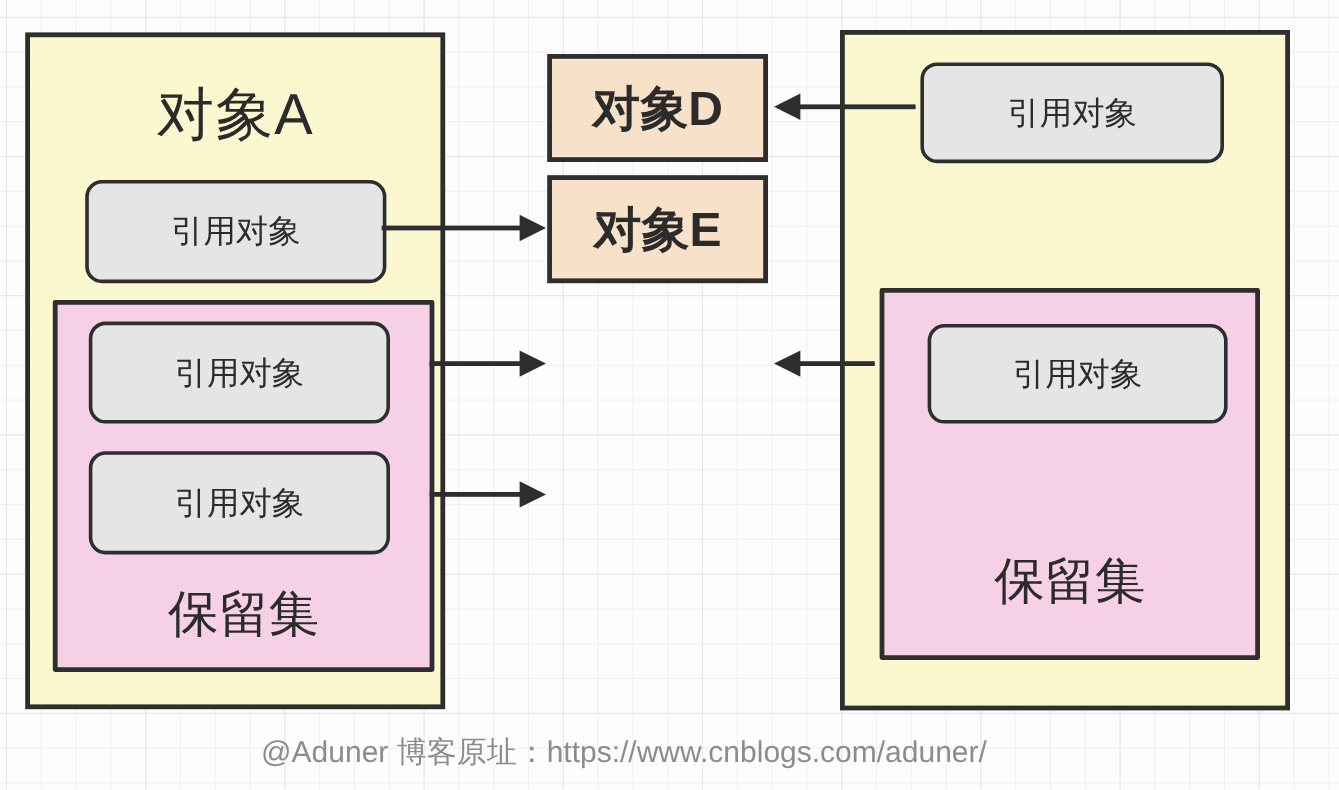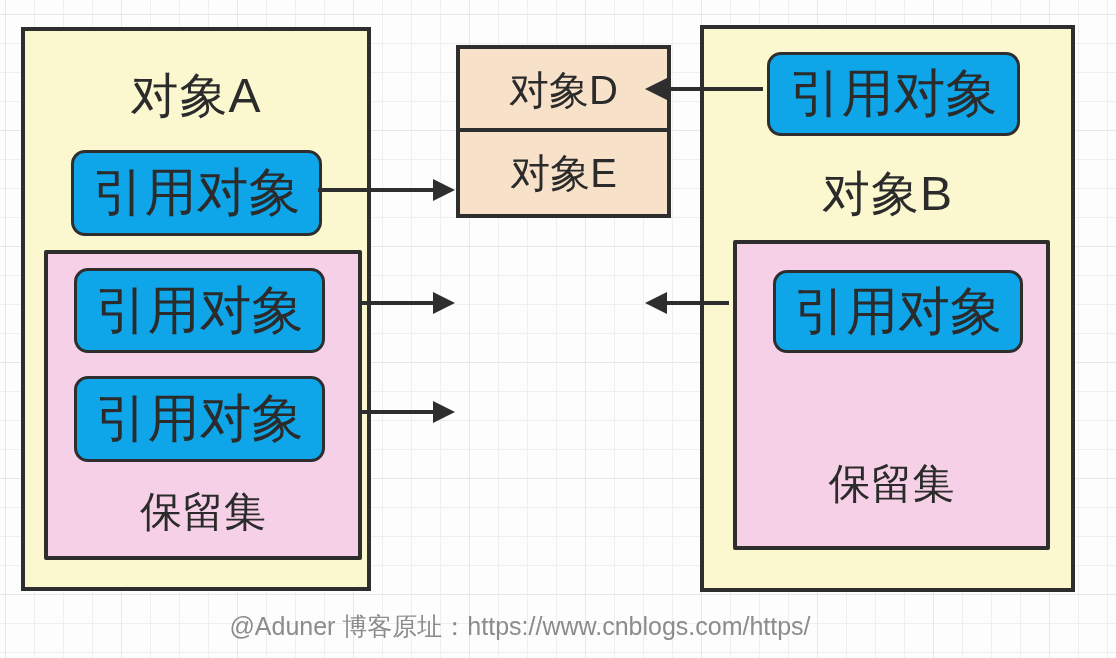--- a/index.html
+++ b/index.html
@@ -29,35 +29,36 @@
     border: 4px solid #2e2e2e;
   }
   .yellow { background: #fbf8d0; }
   .pink   { background: #f6d0e6; border-radius: 2px; }
   .peach  { background: #f7e1c8; }
   .refbox {
     position: absolute;
     box-sizing: border-box;
     border: 3.5px solid #2e2e2e;
     border-radius: 14px;
-    background: #0ea5e9;
+    background: #e5e5e5;
     display: flex;
     align-items: center;
     justify-content: center;
-    font-size: 52px;
+    font-size: 27px;
     white-space: nowrap;
   }
   .target {
     left: 456px;
-    width: 215px;
+    width: 184px;
     height: 90px;
     display: flex;
     align-items: center;
     justify-content: center;
     font-size: 40px;
+    font-weight: bold;
   }
   .big-title {
     position: absolute;
     left: 0;
     width: 100%;
     text-align: center;
     font-size: 48px;
     letter-spacing: 1px;
   }
   .ret-label {
@@ -95,21 +96,21 @@
   #object-a { left: 21px; top: 27px; width: 350px; height: 564px; }
   #object-a .big-title { top: 33px; }
   #a-ref { left: 46px; top: 119px; width: 251px; height: 86px; }
   #a-retained { left: 19px; top: 219px; width: 318px; height: 310px; }
   #a-ret-ref-1 { left: 26px; top: 14px;  width: 251px; height: 85px; }
   #a-ret-ref-2 { left: 26px; top: 122px; width: 251px; height: 86px; }
   #a-retained .ret-label { top: 230px; }
 
   
   #target-d { top: 45px; }
-  #target-e { top: 128px; justify-content: center; }
+  #target-e { top: 146px; justify-content: center; }
   #target-f { top: 258px; }
   #target-c { top: 367px; }
 
   
   #object-b { left: 700px; top: 25px; width: 375px; height: 567px; }
   #b-ref { left: 63px; top: 23px; width: 253px; height: 84px; }
   #object-b .big-title { top: 133px; }
   #b-retained { left: 29px; top: 211px; width: 317px; height: 310px; }
   #b-ret-ref { left: 36px; top: 26px; width: 250px; height: 83px; }
   #b-retained .ret-label { top: 212px; }
@@ -139,21 +140,20 @@
     <span>对象D</span>
   </div>
   <div id="target-e" class="box peach target">
     <span>对象E</span>
   </div>
 
   <div id="object-b" class="box yellow">
     <div id="b-ref" class="refbox">
       <span>引用对象</span>
     </div>
-    <div class="big-title">对象B</div>
     <div id="b-retained" class="box pink">
       <div id="b-ret-ref" class="refbox">
         <span>引用对象</span>
       </div>
       <div class="ret-label">保留集</div>
     </div>
   </div>
 
   <div class="arrow-line" style="left:318px; top:188px; width:123px;"></div>
   <div class="arrow-head right" style="left:433px; top:179px;"></div>
@@ -163,15 +163,15 @@
 
   <div class="arrow-line" style="left:358px; top:410px; width:83px;"></div>
   <div class="arrow-head right" style="left:433px; top:401px;"></div>
 
   <div class="arrow-line" style="left:665px; top:87px; width:98px;"></div>
   <div class="arrow-head left" style="left:645px; top:78px;"></div>
 
   <div class="arrow-line" style="left:665px; top:301px; width:64px;"></div>
   <div class="arrow-head left" style="left:645px; top:292px;"></div>
 
-  <div id="caption">@Aduner 博客原址：https://www.cnblogs.com/https/</div>
+  <div id="caption">@Aduner 博客原址：https://www.cnblogs.com/aduner/</div>
 
 </div>
 
 </body></html>

